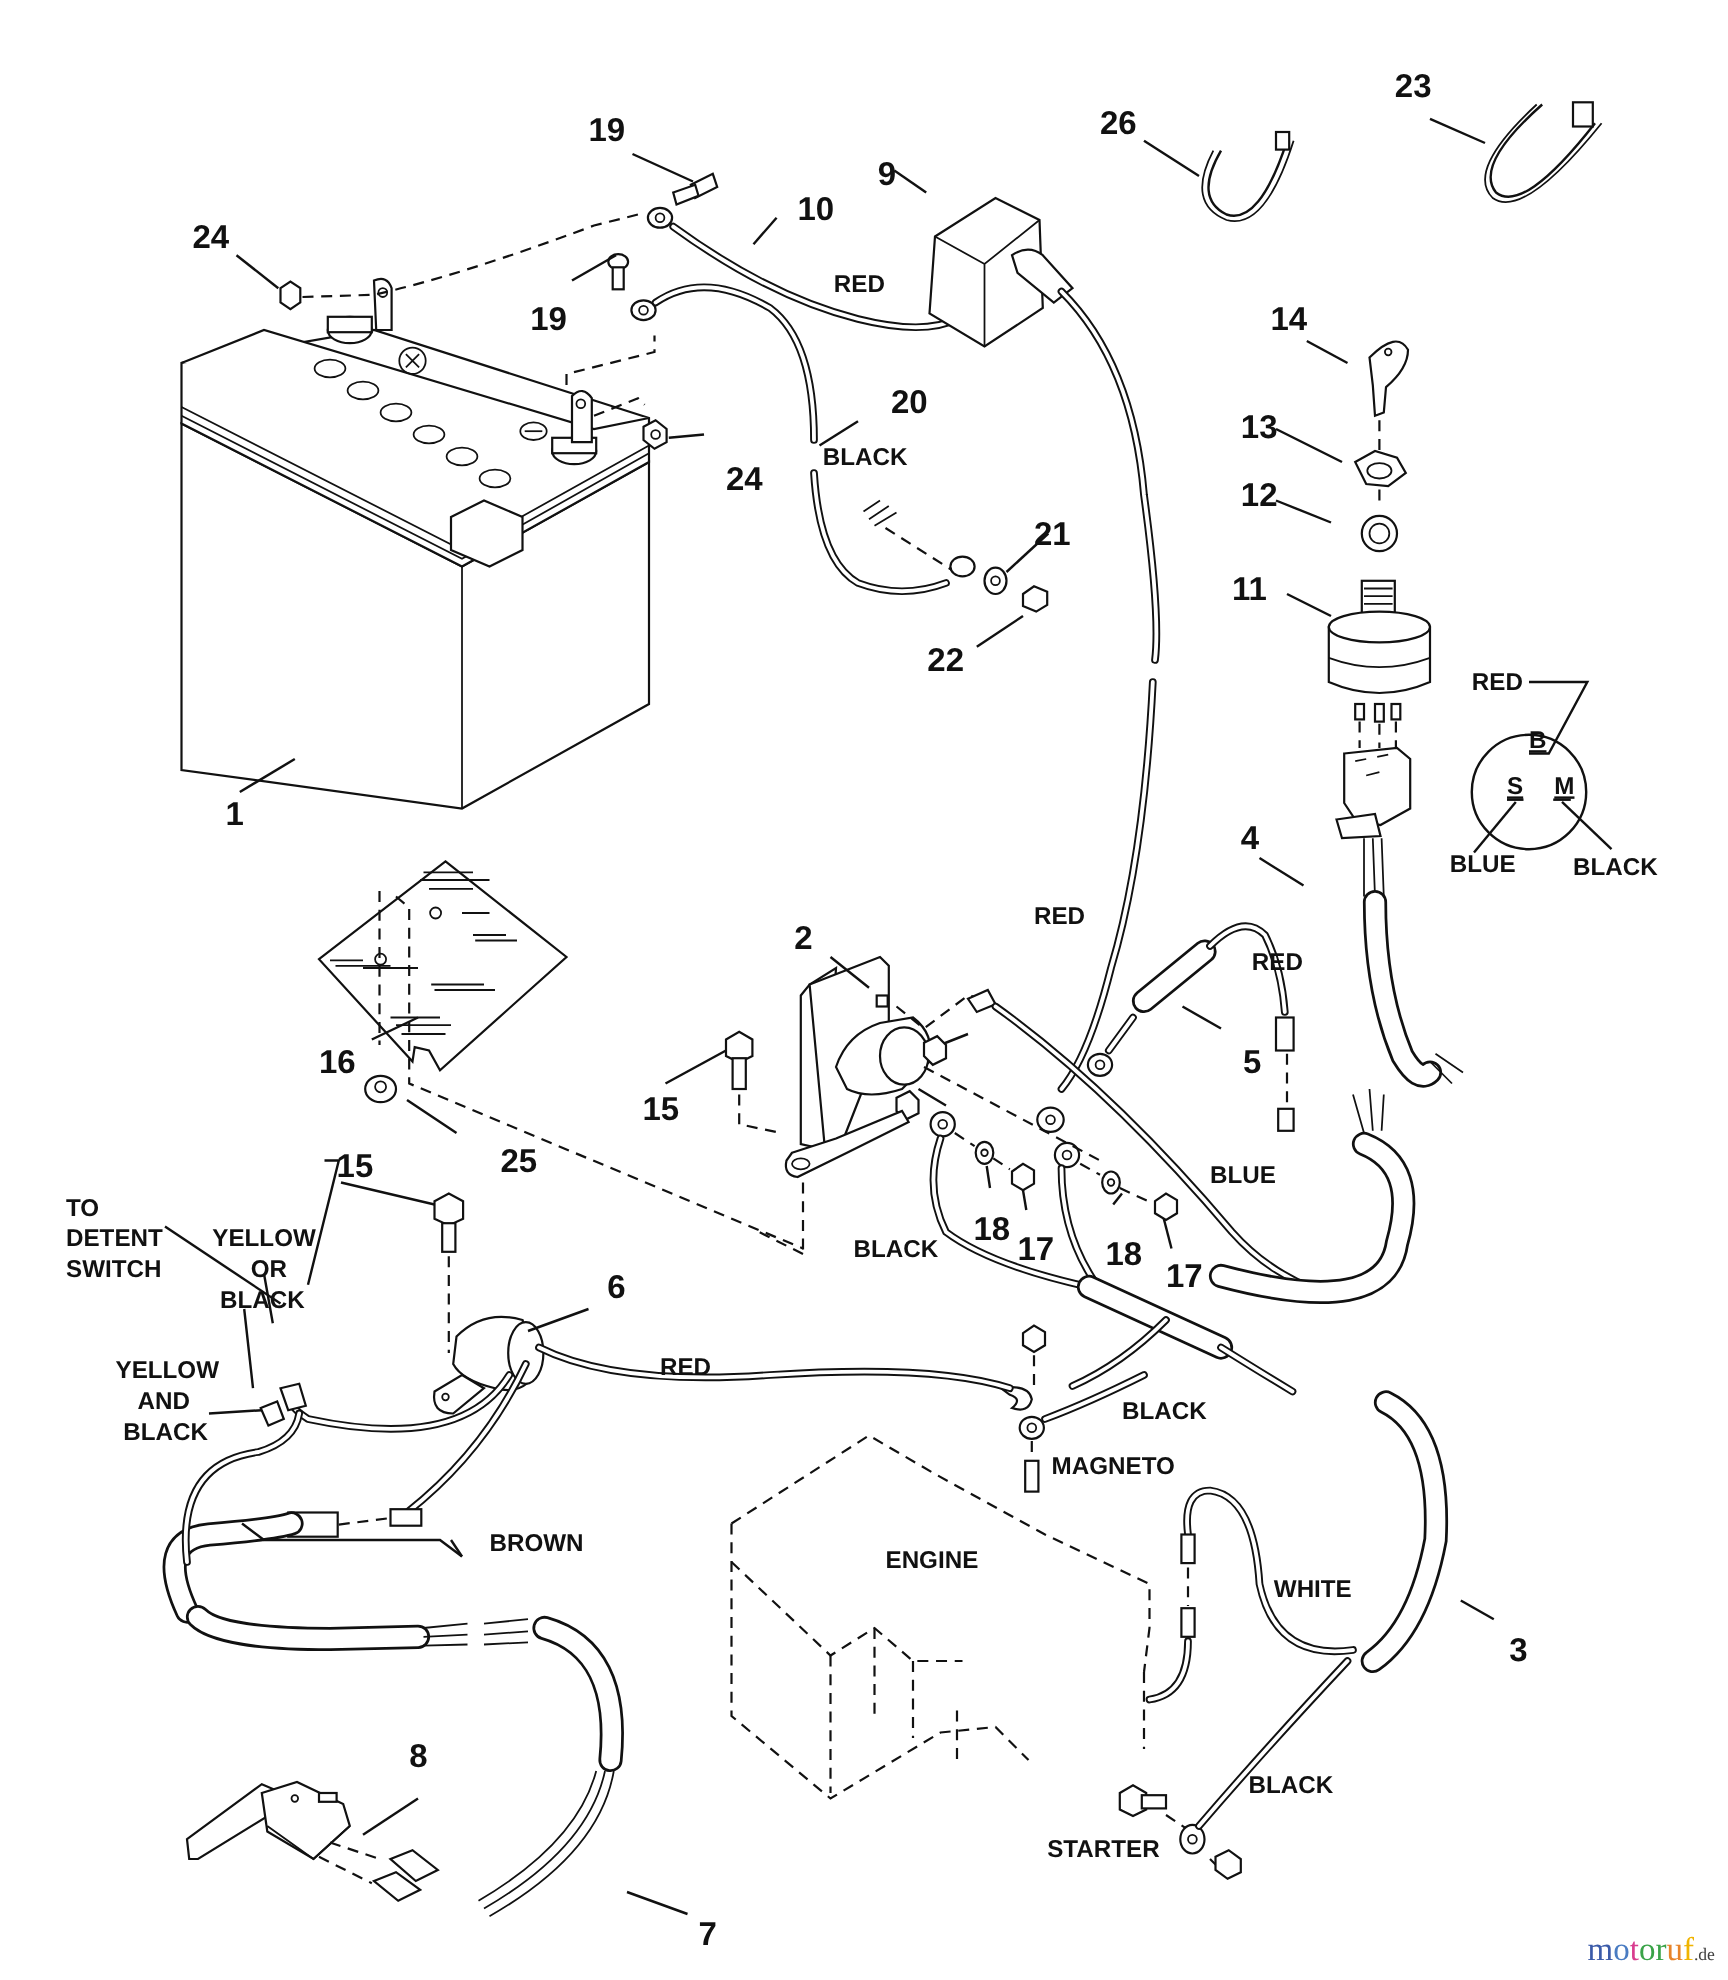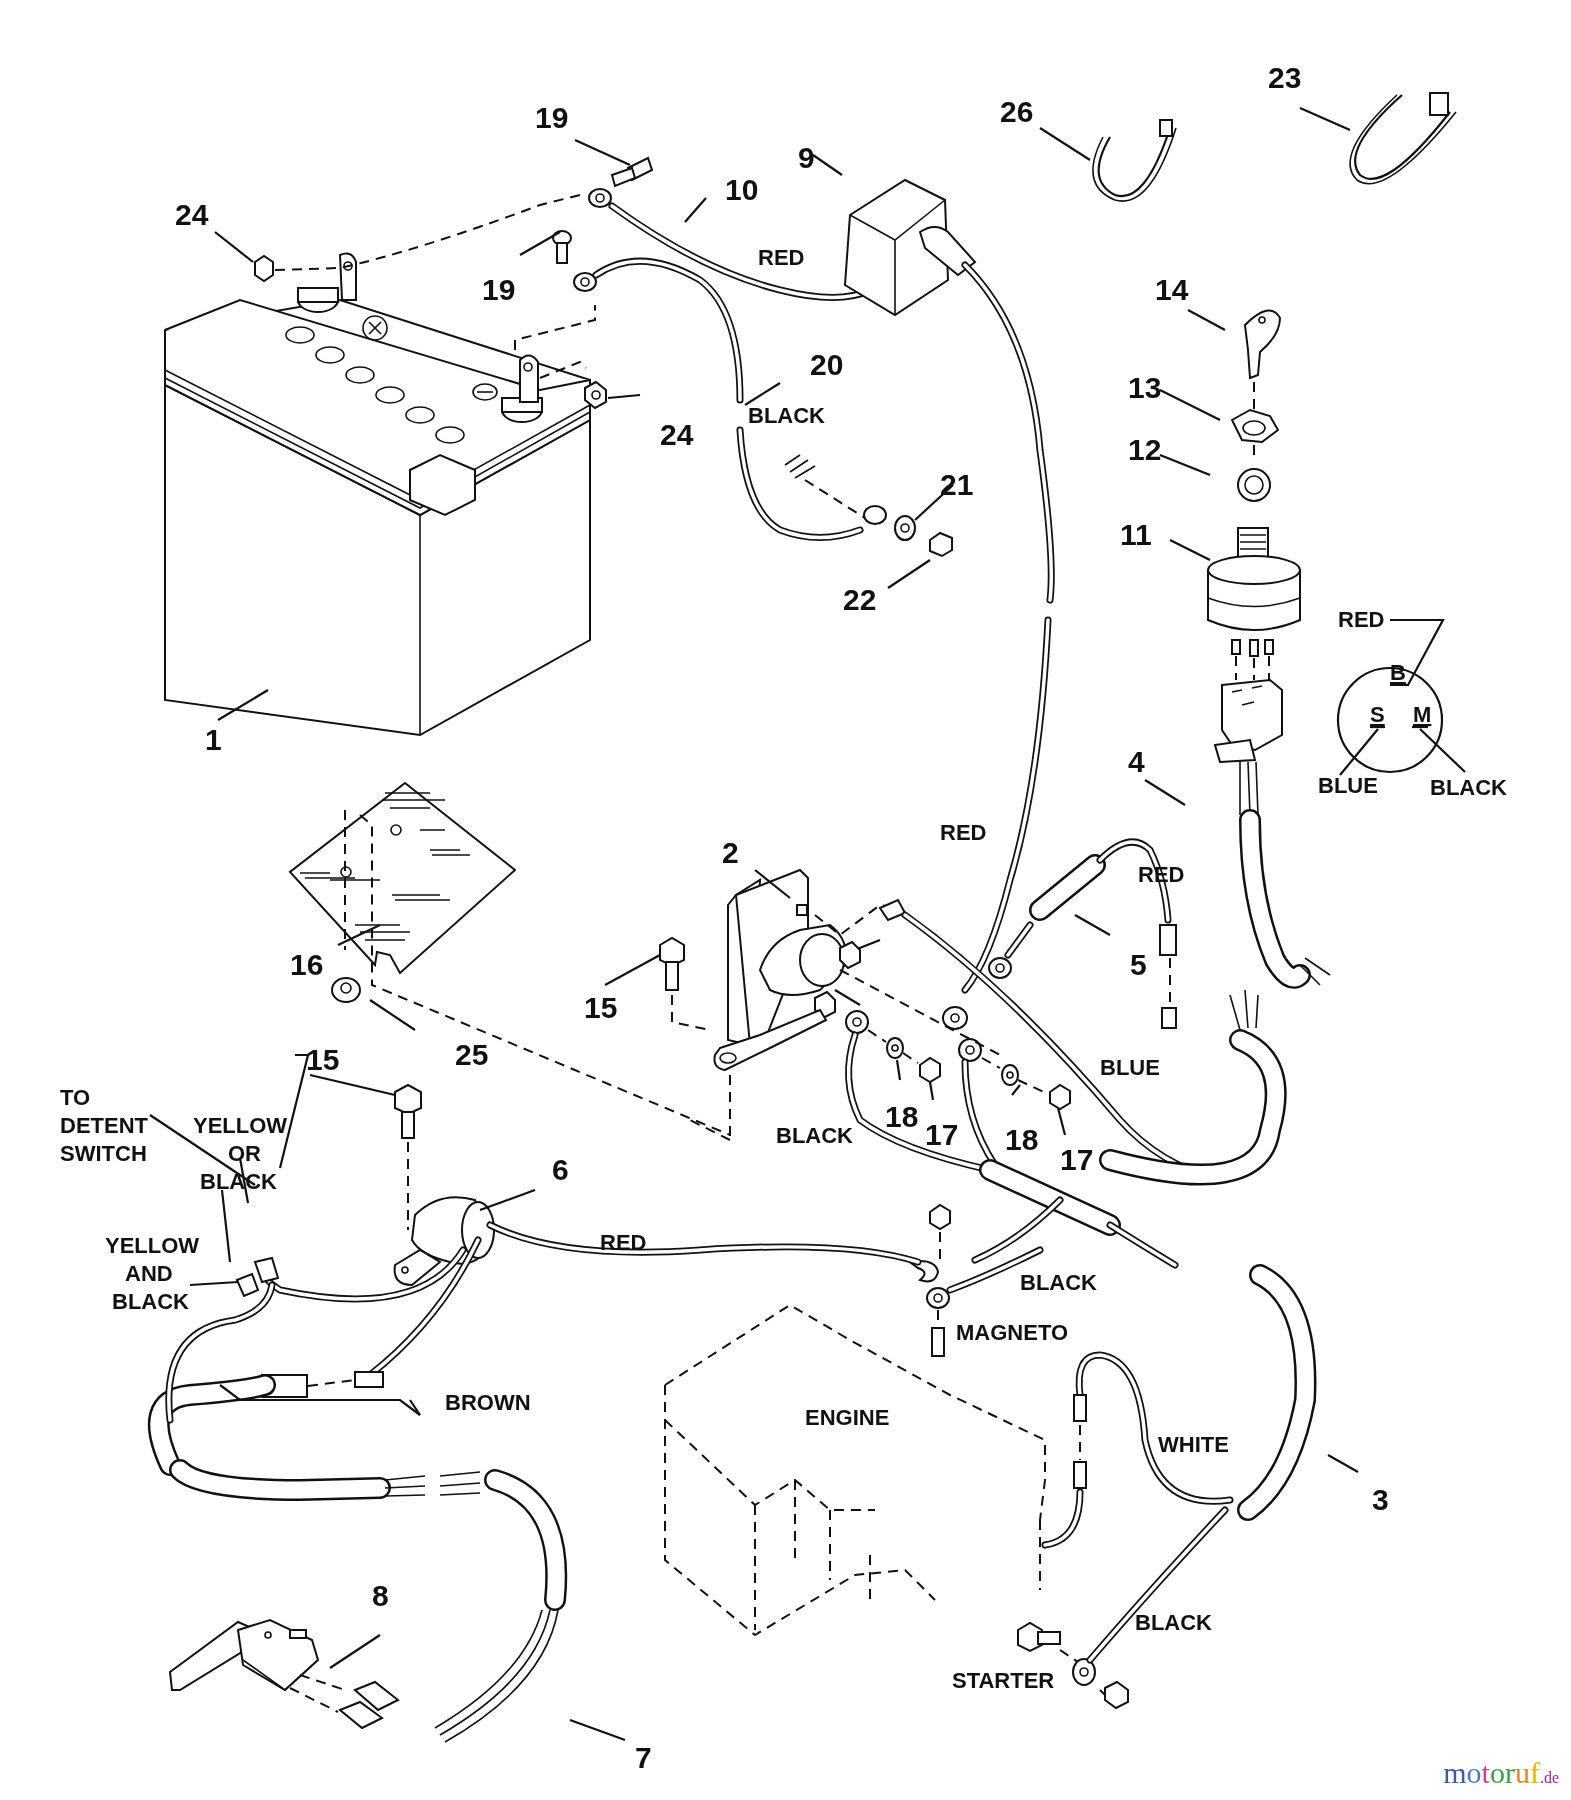--- a/index.html
+++ b/index.html
@@ -12,21 +12,21 @@
   .ln  { stroke:#111; stroke-width:2.2; fill:none; }
   .thin{ stroke:#111; stroke-width:1.6; fill:none; }
   .dash{ stroke:#111; stroke-width:2; fill:none; stroke-dasharray:10 7; }
   .part{ stroke:#111; stroke-width:2; fill:#fff; }
   .wire{ stroke:#111; stroke-width:7; fill:none; stroke-linecap:round; }
   .wirein{ stroke:#fff; stroke-width:3.5; fill:none; stroke-linecap:round; }
   .tube{ stroke:#111; stroke-width:22; fill:none; stroke-linecap:round; }
   .tubein{ stroke:#fff; stroke-width:17; fill:none; stroke-linecap:round; }
   #watermark { position:absolute; right:12px; bottom:10px; font-family:"Liberation Serif", serif; font-size:30px; }
   #watermark span { display:inline-block; }
-  #watermark .tld { font-size:16px; color:#a21caf; }
+  #watermark .tld { font-size:16px; color:#404040; }
 </style>
 </head>
 <body>
 
 <div id="stage">
 <svg width="1571" height="1800" viewBox="0 0 1571 1800" xmlns="http://www.w3.org/2000/svg">
 
   <g>
 
     <path class="part" d="M165,385 L165,700 L420,735 L590,640 L590,420 L420,515 Z"></path>

